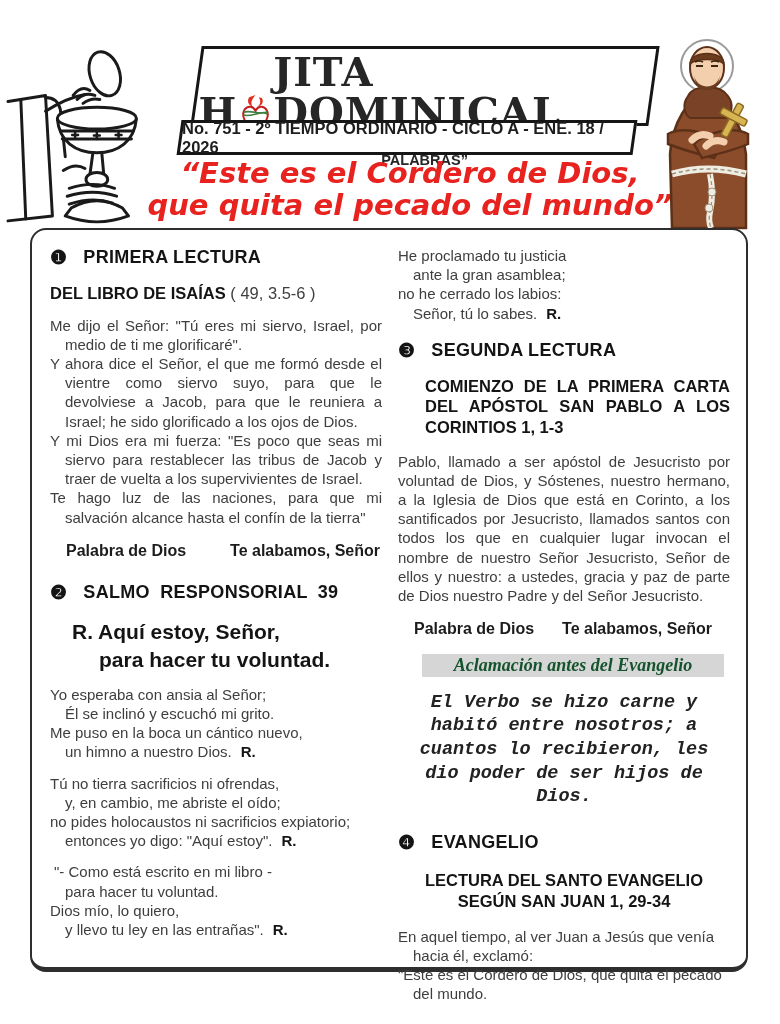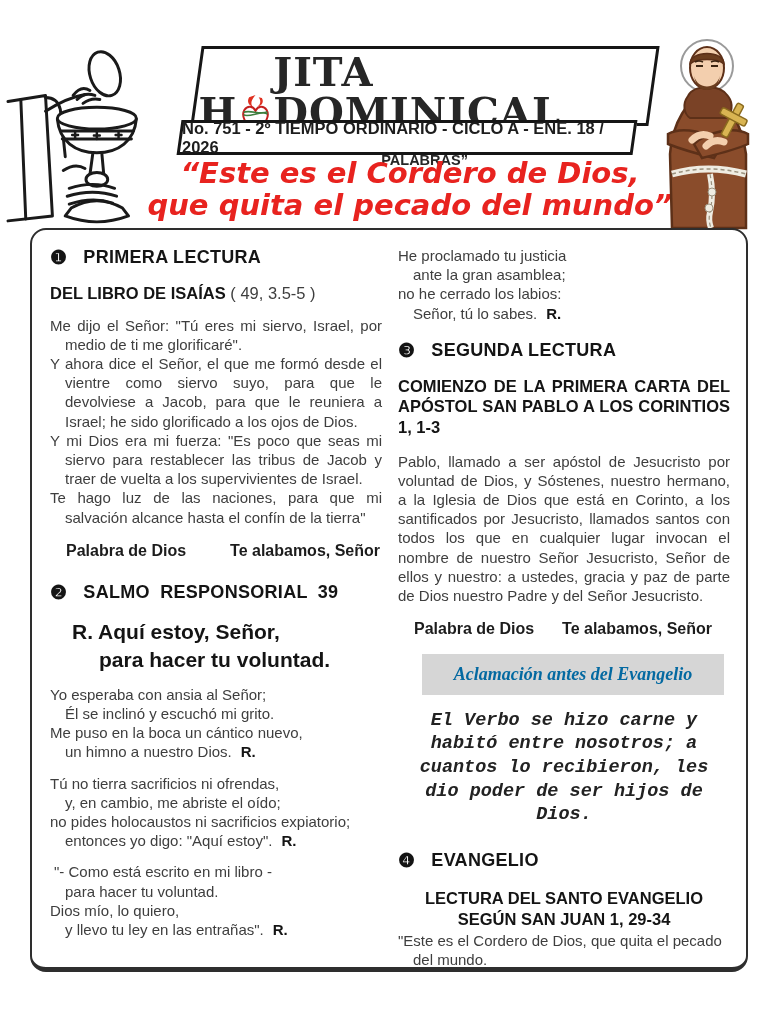--- a/index.html
+++ b/index.html
@@ -34,40 +34,40 @@
     border-radius:16px;background:#fff;padding:10px 16px 0 18px;display:flex;gap:16px;}
   .col{width:334px;color:#3e3e3e;font-size:15px;line-height:1.28;}
 
   .sec-head{display:flex;align-items:center;gap:16px;color:#141414;font-weight:bold;
     font-size:18px;letter-spacing:.3px;}
   .secnum{font-size:19px;line-height:1;}
   .ws{word-spacing:5px;}
 
   .src{font-weight:bold;color:#141414;font-size:16.5px;line-height:1.25;}
   .src .ref{font-weight:normal;color:#3e3e3e;}
-  .src.just{text-align:justify;}
+  .src.just{text-align:justify;margin-left:27px;}
   .center-src{text-align:center;font-weight:bold;color:#141414;font-size:16.5px;line-height:1.3;}
 
   .hang{padding-left:15px;text-indent:-15px;}
   .just{text-align:justify;}
   .pl{white-space:nowrap;}
   .ind{padding-left:15px;}
   .sp{padding-left:4px;}
   .rb{font-weight:bold;color:#141414;}
   .rm{margin-left:9px;}
 
   .word-line{display:flex;font-weight:bold;color:#1c1c1c;font-size:16px;padding-left:16px;}
   .gap-wide{gap:44px;}
   .gap-mid{gap:28px;}
 
   .resp{font-weight:bold;color:#141414;font-size:21px;line-height:1.3;padding-left:22px;}
   .resp .r2{padding-left:27px;}
 
   .gray-label{background:#d6d6d6;font-family:"Liberation Serif",serif;font-weight:bold;
-    font-style:italic;font-size:18px;color:#0369a1;text-align:center;padding:9px 6px;
+    font-style:italic;font-size:18px;color:#14532d;text-align:center;padding:0 6px;
     margin:0 6px 0 24px;}
   .verbo{font-family:Liberation Mono, monospace;font-weight:bold;font-style:italic;
     font-size:18.5px;color:#222;text-align:center;line-height:1.28;}
 
   
   .mt6{margin-top:6px;}.mt12{margin-top:12px;}
   .mt14{margin-top:14px;}.mt16{margin-top:16px;}.mt20{margin-top:20px;}.mt22{margin-top:22px;}
 </style>
 </head>
 <body>
@@ -151,21 +151,21 @@
 
     <section class="col">
 
       <div class="sec-head mt6">
         <span class="secnum">❶</span>
         <span>PRIMERA LECTURA</span>
       </div>
 
       <div class="src mt14">
         <span>DEL LIBRO DE ISAÍAS</span>
-        <span class="ref">( 49, 3.5-5 )</span>
+        <span class="ref">( 49, 3.5-6 )</span>
       </div>
 
       <div class="hang just mt12">Me dijo el Señor: "Tú eres mi siervo, Israel, por medio de ti me glorificaré".</div>
       <div class="hang just">Y ahora dice el Señor, el que me formó desde el vientre como siervo suyo, para que le devolviese a Jacob, para que le reuniera a Israel; he sido glorificado a los ojos de Dios.</div>
       <div class="hang just">Y mi Dios era mi fuerza: "Es poco que seas mi siervo para restablecer las tribus de Jacob y traer de vuelta a los supervivientes de Israel.</div>
       <div class="hang just">Te hago luz de las naciones, para que mi salvación alcance hasta el confín de la tierra"</div>
 
       <div class="word-line gap-wide mt14">
         <span>Palabra de Dios</span>
         <span>Te alabamos, Señor</span>
@@ -244,16 +244,17 @@
       <div class="sec-head mt22">
         <span class="secnum">❹</span>
         <span>EVANGELIO</span>
       </div>
 
       <div class="center-src mt16">
         <div>LECTURA DEL SANTO EVANGELIO</div>
         <div>SEGÚN SAN JUAN 1, 29-34</div>
       </div>
 
+      <div class="hang mt14">En aquel tiempo, al ver Juan a Jesús que venía hacia él, exclamó:</div>
       <div class="hang">"Este es el Cordero de Dios, que quita el pecado del mundo.</div>
     </section>
   </main>
 </div>
 
 </body></html>

